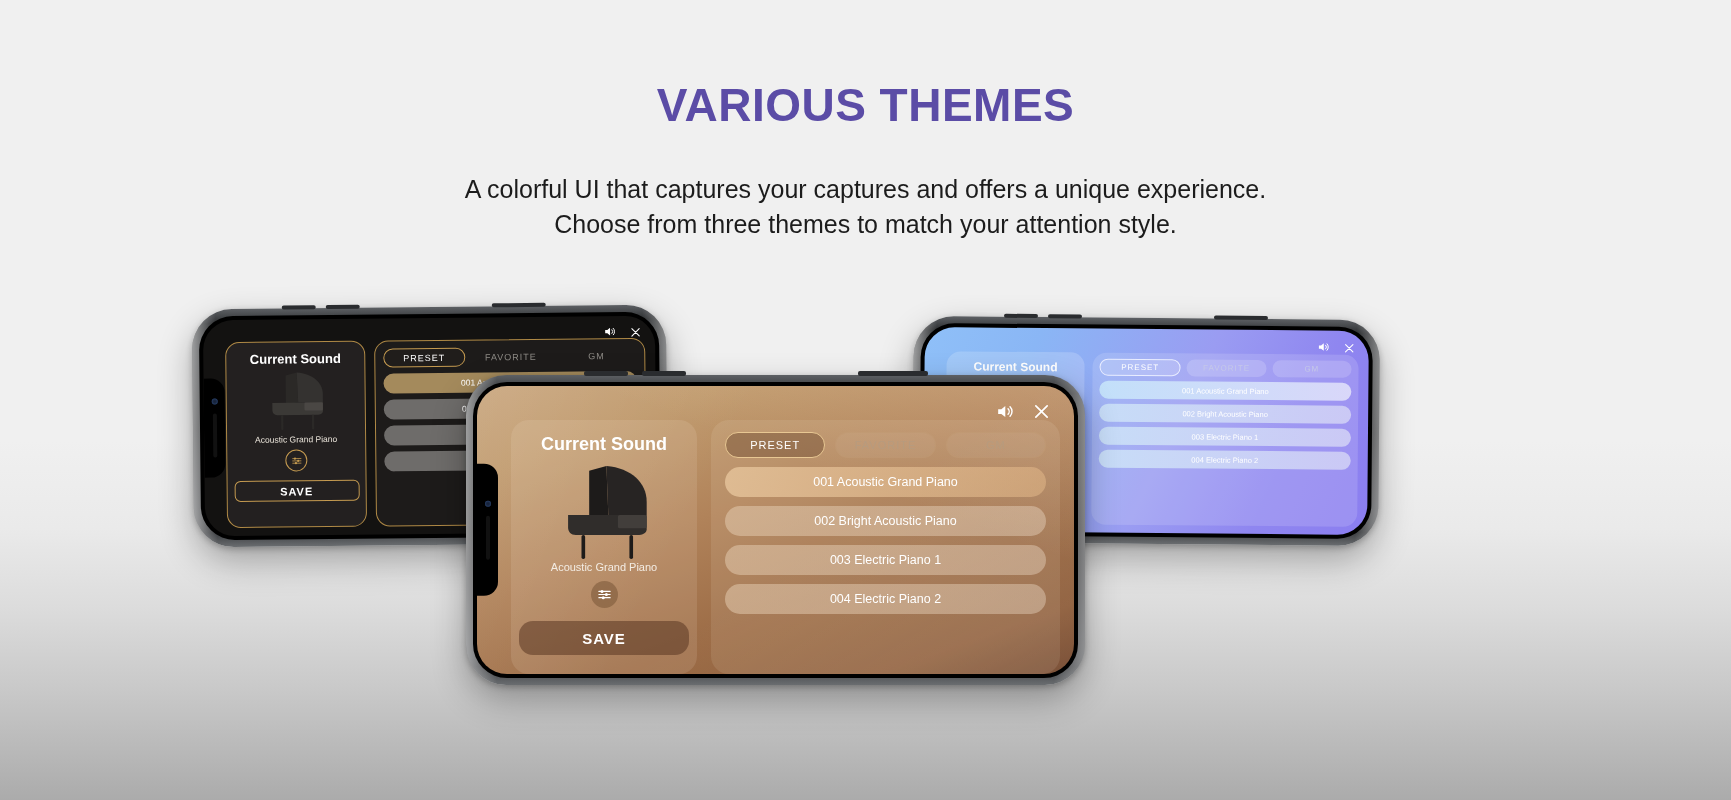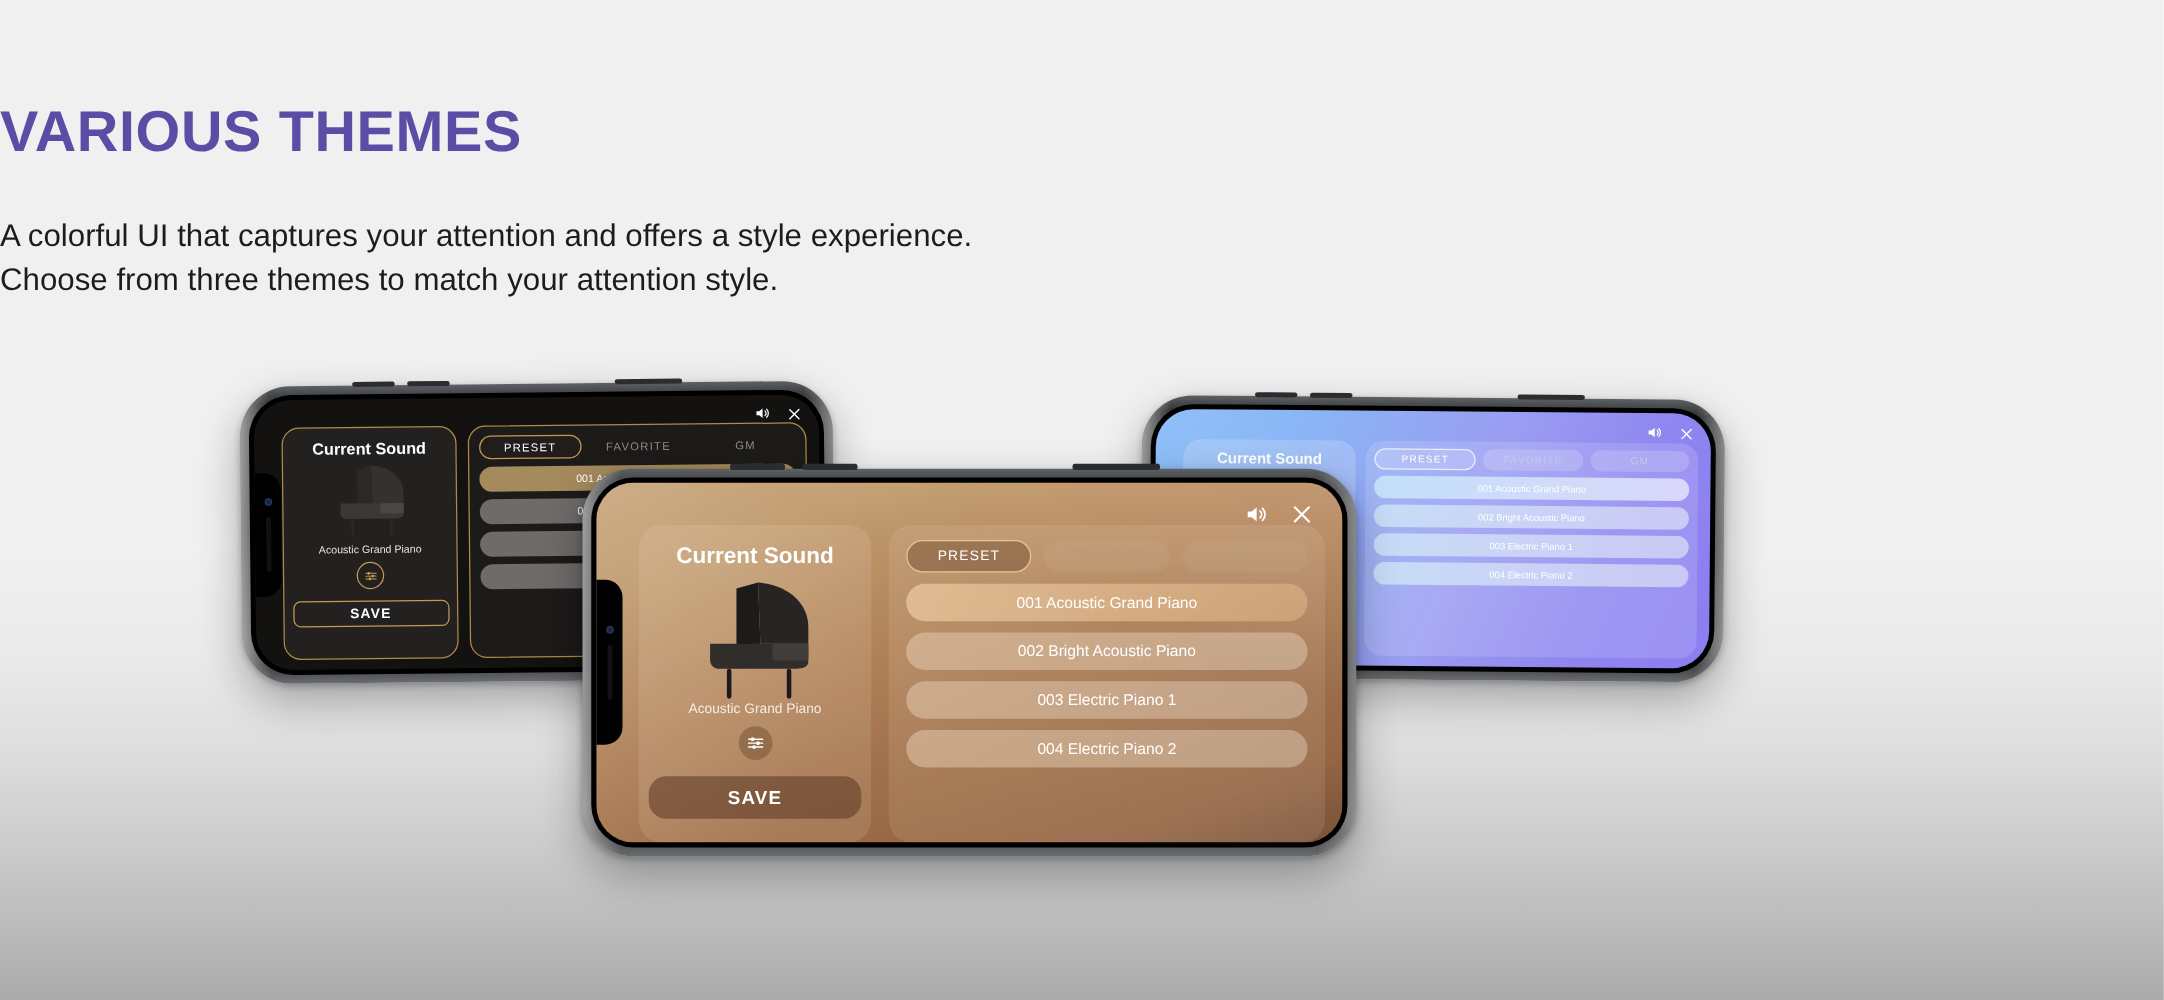--- a/index.html
+++ b/index.html
@@ -10,21 +10,21 @@
     font-family: "Liberation Sans", sans-serif;
   }
   body {
     background: linear-gradient(180deg,
       #f0f0f0 0%, #f0f0f0 55%, #eaeaea 66%,
       #dcdcdc 76%, #c9c9c9 86%, #b6b6b6 95%, #ababab 100%);
     position: relative;
   }
 
   
-  .header { position: absolute; left: 0; right: 0; top: 78px; }
+  .header { position: absolute; left: 0; right: 0; top: 78px; text-align: center; }
   .title {
     font-size: 46px; font-weight: 700; letter-spacing: 0.5px;
     color: #5b4ca6;
   }
   .subtitle {
     margin-top: 40px;
     font-size: 25px; line-height: 35px; color: #1c1c1c; font-weight: 400;
   }
   .subtitle .l2 { display:block; }
 
@@ -164,21 +164,21 @@
 
   
   .piano svg { display:block; }
 </style>
 </head>
 <body>
 
 <div class="header">
   <div class="title">VARIOUS THEMES</div>
   <div class="subtitle">
-    <span class="l1">A colorful UI that captures your attention and offers a style experience.</span>
+    <span class="l1">A colorful UI that captures your captures and offers a unique experience.</span>
     <span class="l2">Choose from three themes to match your attention style.</span>
   </div>
 </div>
 
 <div class="phone" id="phone-dark">
   <div class="btn-side" style="left:90px;top:-3px;width:34px;height:4px;"></div>
   <div class="btn-side" style="left:134px;top:-3px;width:34px;height:4px;"></div>
   <div class="btn-side" style="left:300px;top:-3px;width:54px;height:4px;"></div>
   <div class="bezel">
     <div class="screen">

